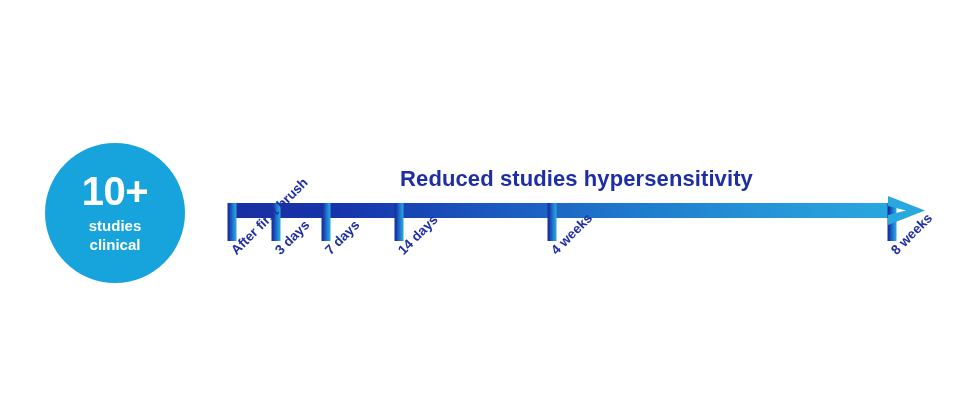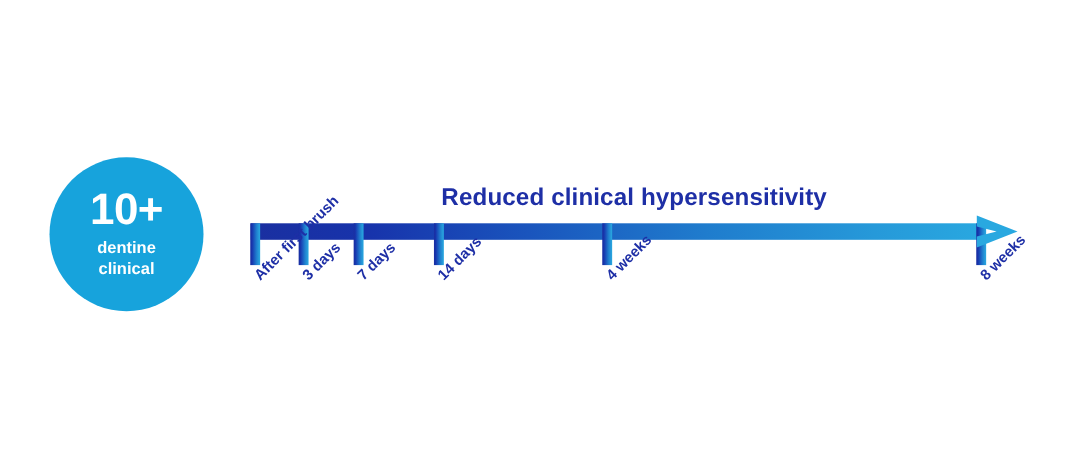--- a/index.html
+++ b/index.html
@@ -81,25 +81,25 @@
     transform: rotate(-45deg);
   }
 </style>
 </head>
 <body>
 
 <div id="infographic">
 
   <div id="badge">
     <div id="badge-number">10+</div>
-    <div class="badge-sub">dentine</div>
+    <div class="badge-sub">studies</div>
     <div class="badge-sub">clinical</div>
   </div>
 
-  <div id="timeline-title">Reduced clinical hypersensitivity</div>
+  <div id="timeline-title">Reduced studies hypersensitivity</div>
 
   <svg id="timeline-svg" viewBox="0 0 970 416" xmlns="http://www.w3.org/2000/svg">
     <defs>
       <linearGradient id="axisGrad" x1="0" y1="0" x2="1" y2="0">
         <stop offset="0%" stop-color="#1a2fa0"></stop>
         <stop offset="16%" stop-color="#1733ab"></stop>
         <stop offset="38%" stop-color="#1a55bd"></stop>
         <stop offset="62%" stop-color="#1f7ccd"></stop>
         <stop offset="85%" stop-color="#2699d9"></stop>
         <stop offset="100%" stop-color="#29a8e0"></stop>

